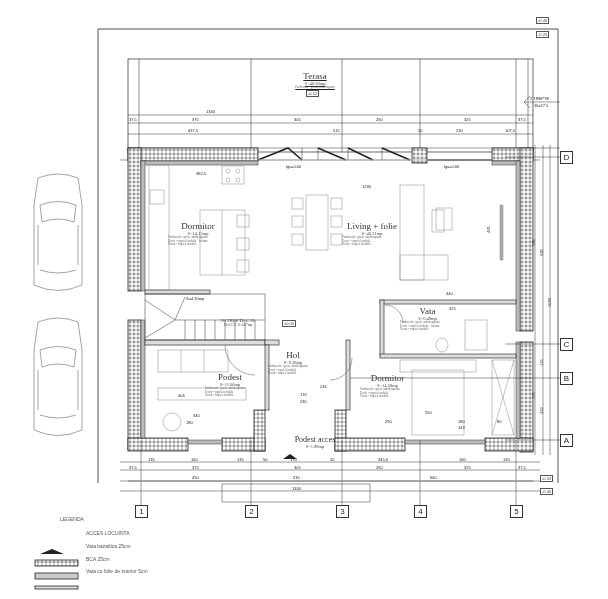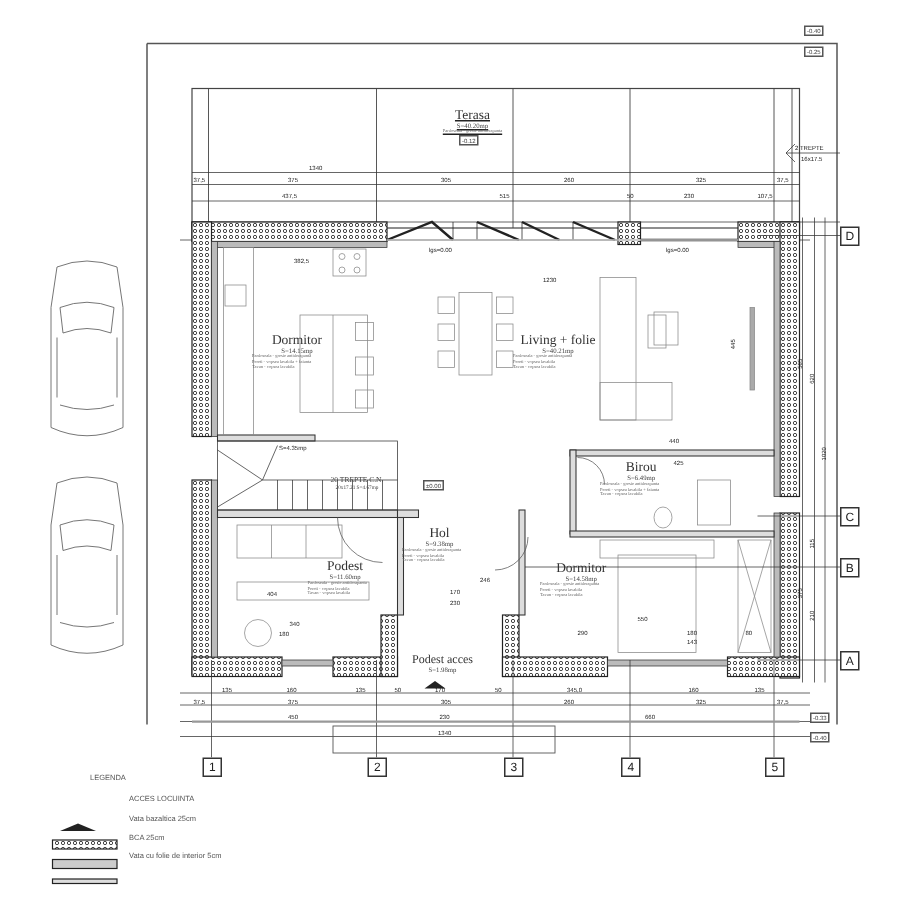--- a/index.html
+++ b/index.html
@@ -248,21 +248,21 @@
   <div class="f">Tavan - vopsea lavabila</div>
 </div>
 <div class="room" style="left:342px;top:221px;width:60px;">
   <div class="n">Living + folie</div>
   <div class="a">S=40.21mp</div>
   <div class="f">Pardoseala - gresie antiderapanta</div>
   <div class="f">Pereti - vopsea lavabila</div>
   <div class="f">Tavan - vopsea lavabila</div>
 </div>
 <div class="room" style="left:400px;top:306px;width:55px;">
-  <div class="n">Birou</div>
+  <div class="n">Vata</div>
   <div class="a">S=6.49mp</div>
   <div class="f">Pardoseala - gresie antiderapanta</div>
   <div class="f">Pereti - vopsea lavabila + faianta</div>
   <div class="f">Tavan - vopsea lavabila</div>
 </div>
 <div class="room" style="left:268px;top:350px;width:50px;">
   <div class="n">Hol</div>
   <div class="a">S=9.38mp</div>
   <div class="f">Pardoseala - gresie antiderapanta</div>
   <div class="f">Pereti - vopsea lavabila</div>
@@ -275,21 +275,21 @@
   <div class="f">Pereti - vopsea lavabila</div>
   <div class="f">Tavan - vopsea lavabila</div>
 </div>
 <div class="room" style="left:360px;top:373px;width:55px;">
   <div class="n">Dormitor</div>
   <div class="a">S=14.58mp</div>
   <div class="f">Pardoseala - gresie antiderapanta</div>
   <div class="f">Pereti - vopsea lavabila</div>
   <div class="f">Tavan - vopsea lavabila</div>
 </div>
-<div class="room" style="left:260px;top:435px;width:70px;">
+<div class="room" style="left:280px;top:435px;width:70px;">
   <div class="n" style="font-size:8px">Podest acces</div>
   <div class="a">S=1.98mp</div>
 </div>
 <div class="room" style="left:208px;top:318px;width:60px;">
   <div class="a" style="font-size:5px">20 TREPTE C.N.</div>
   <div class="a" style="font-size:3.5px"><span>20x17.21</span> <span>S=4.67mp</span></div>
 </div>
 <div class="dim" style="left:186px;top:296px;">S=4.35mp</div>
 
 <div class="dim" style="left:206px;top:109px;">1340</div>

